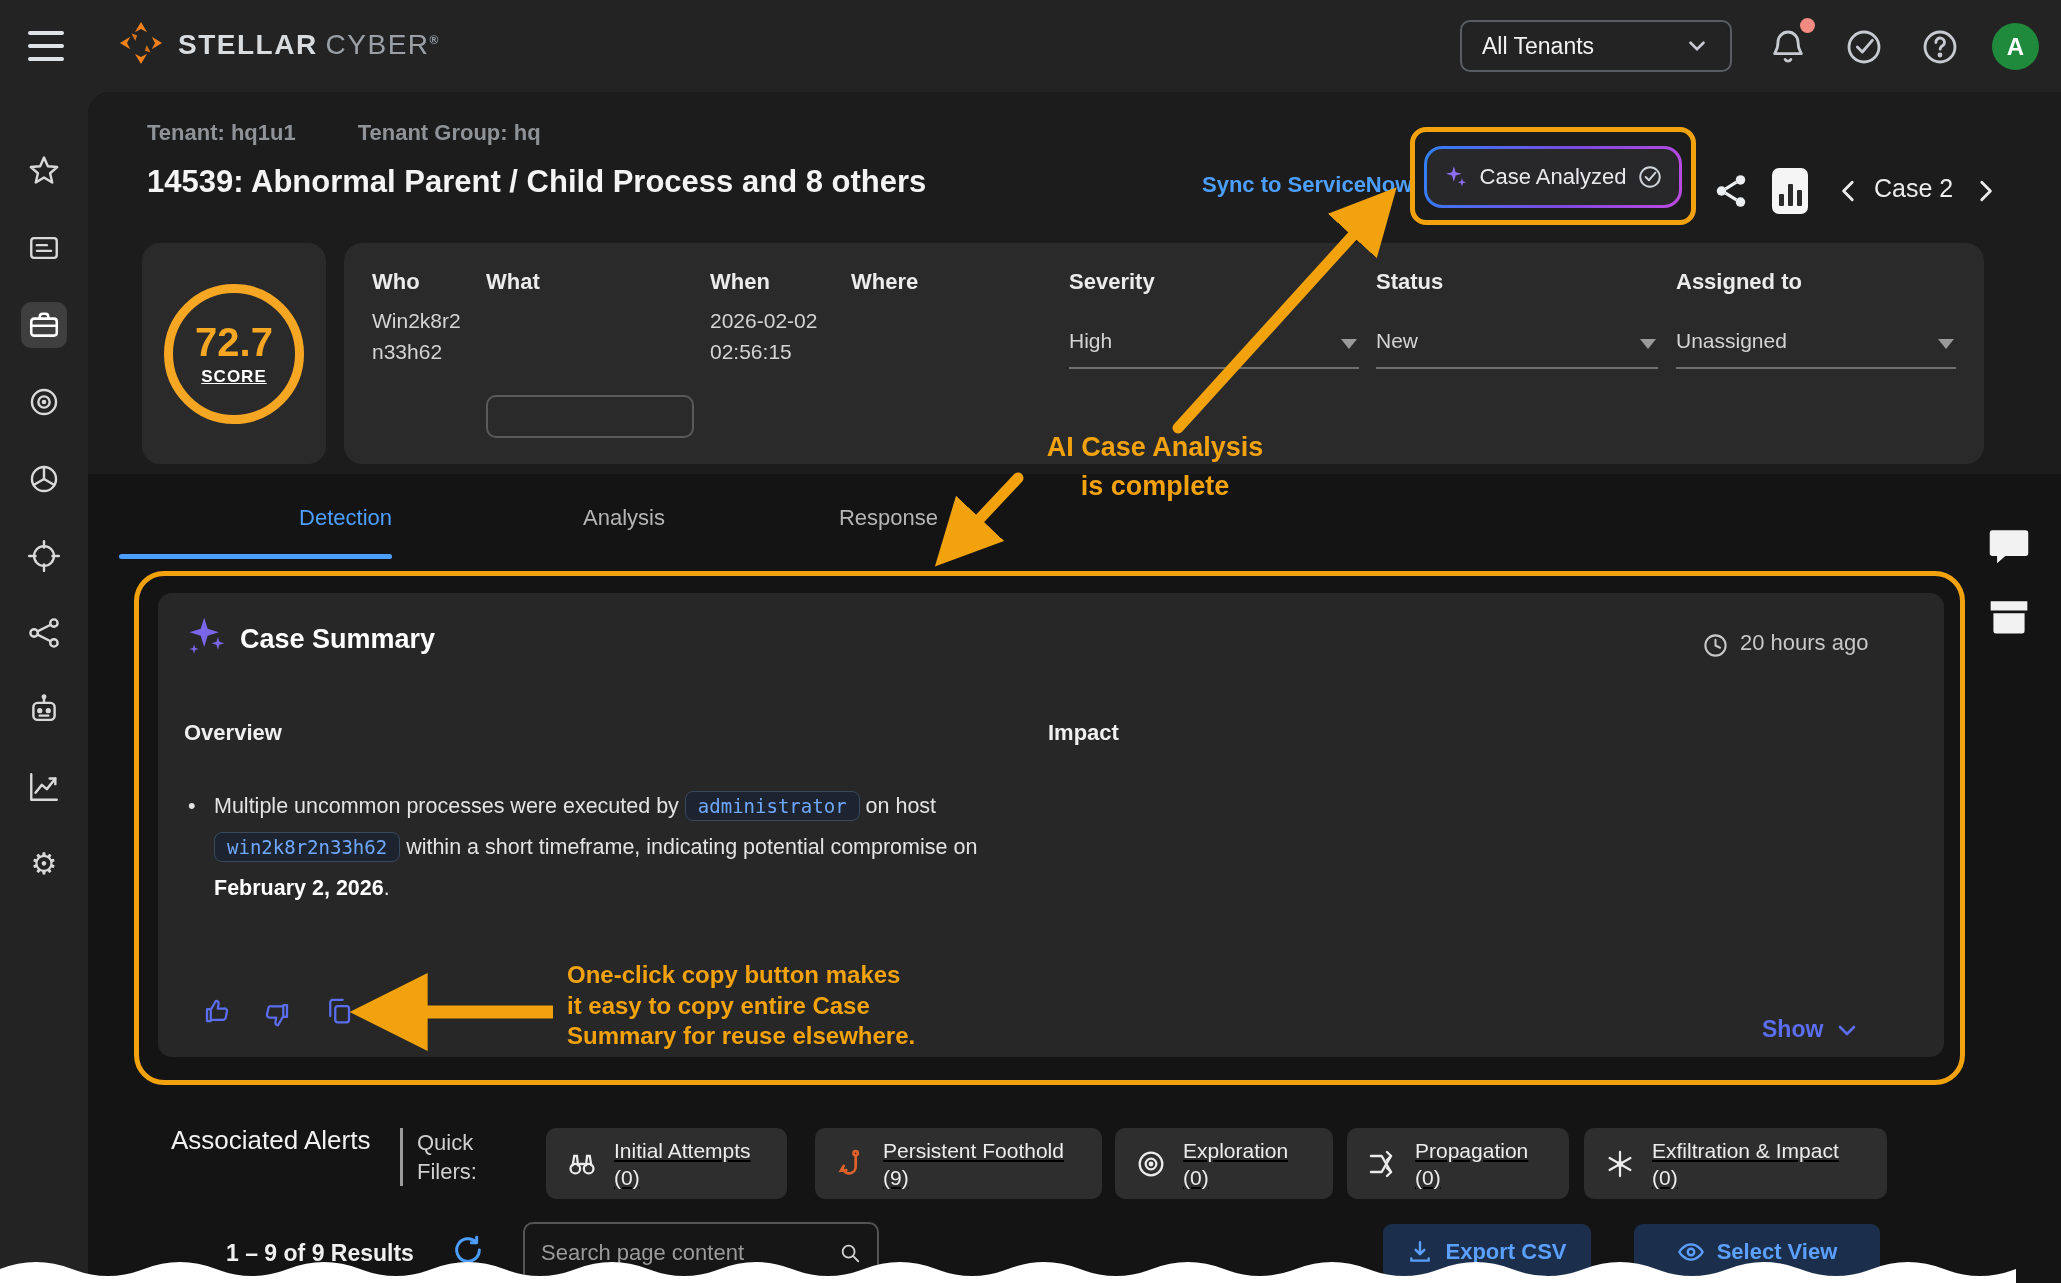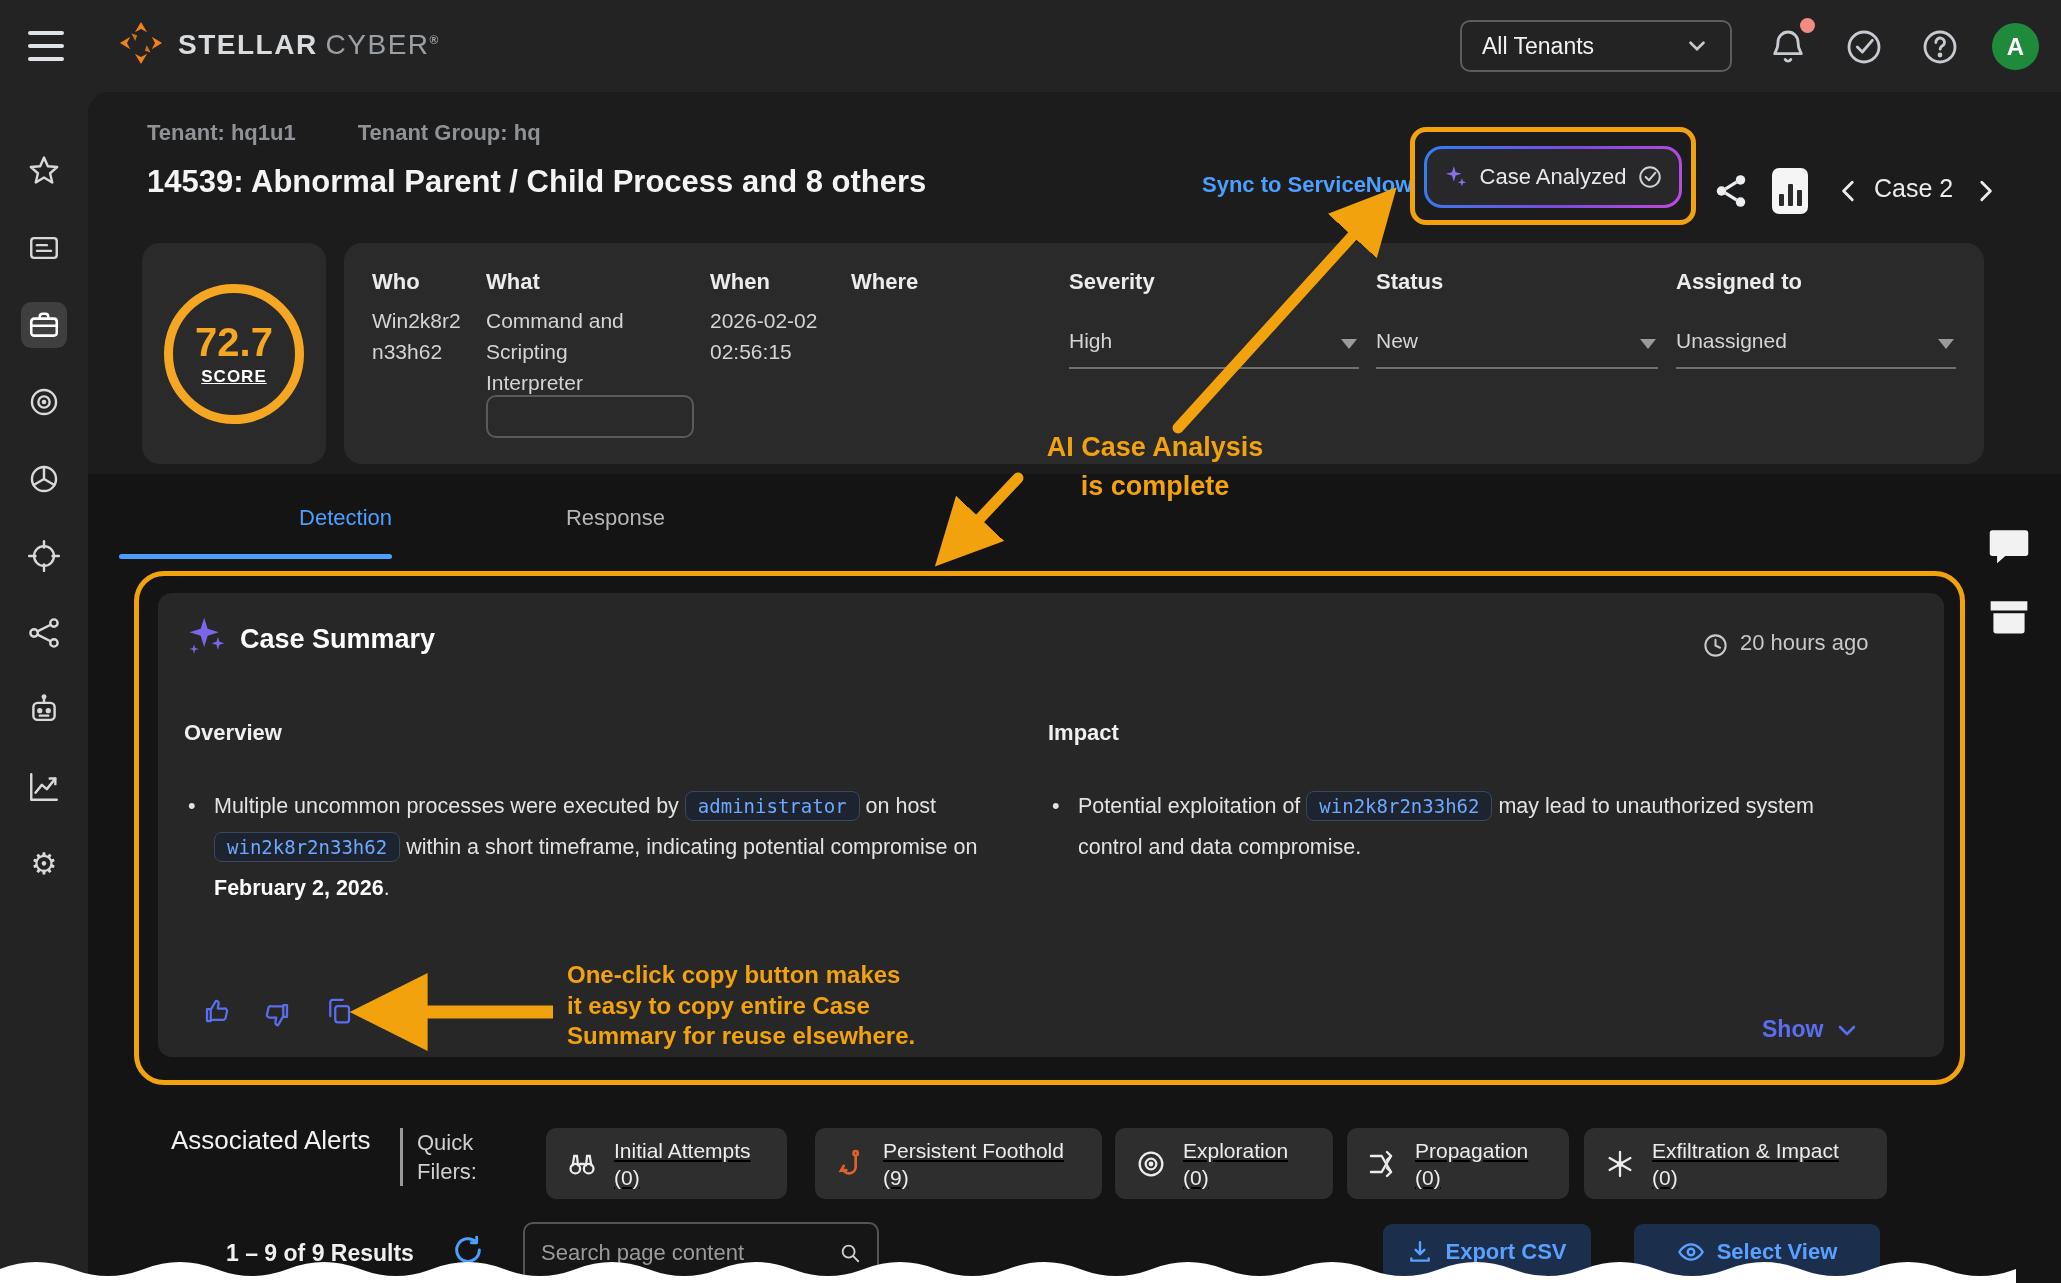--- a/index.html
+++ b/index.html
@@ -283,21 +283,20 @@
     <div class="score-ring">
       <div class="score-val">72.7</div>
       <div class="score-lbl">SCORE</div>
     </div>
   </div>
 
   <div class="info-card">
     <div class="col-label" style="left:28px;">Who</div>
     <div class="col-value" style="left:28px; width:92px; word-break:break-all;">Win2k8r2n33h62</div>
     <div class="col-label" style="left:142px;">What</div>
-    <div class="col-value" style="left:142px; width:152px;">Command and Scripting Interpreter</div>
     <div class="mini-input"></div>
     <div class="col-label" style="left:366px;">When</div>
     <div class="col-value" style="left:366px; width:112px;">2026-02-02 02:56:15</div>
     <div class="col-label" style="left:507px;">Where</div>
 
     <div class="col-label" style="left:725px;">Severity</div>
     <div class="col-value" style="left:725px; top:82px;">High</div>
     <div class="select-line" style="left:725px; width:290px;"></div>
     <div class="select-arrow" style="left:997px;"></div>
 
@@ -307,20 +306,21 @@
     <div class="select-arrow" style="left:1296px;"></div>
 
     <div class="col-label" style="left:1332px;">Assigned to</div>
     <div class="col-value" style="left:1332px; top:82px;">Unassigned</div>
     <div class="select-line" style="left:1332px; width:280px;"></div>
     <div class="select-arrow" style="left:1594px;"></div>
   </div>
 
   <div class="tabs">
     <div class="tab active">Detection</div>
+    <div class="tab">Analysis</div>
     <div class="tab">Response</div>
   </div>
 
   <svg class="float-icon" style="top:523px;" width="48" height="44" viewBox="0 0 24 24" fill="#f2f2f2">
       <path d="M3 4h18a1.5 1.5 0 011.5 1.5v11A1.5 1.5 0 0121 18h-11l-4.5 4v-4H3A1.5 1.5 0 011.5 16.5v-11A1.5 1.5 0 013 4z"></path>
     </svg>
   <svg class="float-icon" style="top:594px;" width="48" height="44" viewBox="0 0 24 24" fill="#f2f2f2">
       <path d="M2 4h20v5H2z"></path>
       <path d="M3.5 10.5h17V20a1.5 1.5 0 01-1.5 1.5H5A1.5 1.5 0 013.5 20zM9 13h6v2H9z"></path>
     </svg>
@@ -346,25 +346,20 @@
 
   <div class="bullet" style="left:184px; width:800px;">
     <span>Multiple uncommon processes were executed by</span>
     <span class="chip">administrator</span>
     <span>on host</span>
     <span class="chip">win2k8r2n33h62</span>
     <span>within a short timeframe, indicating potential compromise on</span>
     <b>February 2, 2026</b><span>.</span>
   </div>
 
-  <div class="bullet" style="left:1048px; width:830px;">
-    <span>Potential exploitation of</span>
-    <span class="chip">win2k8r2n33h62</span>
-    <span>may lead to unauthorized system control and data compromise.</span>
-  </div>
 
   <svg class="fb-icon" style="left:202px;" width="30" height="30" viewBox="0 0 24 24" fill="none" stroke="#5b6ef0" stroke-width="1.8" stroke-linecap="round" stroke-linejoin="round">
       <path d="M4 10.5h3V20H4zM7 11l4.2-7.2c1.4 0 2.4 1.1 2 2.9L12.6 10H18a2 2 0 012 2.4l-1.1 5A2.2 2.2 0 0116.7 19H7z"></path>
     </svg>
   <svg class="fb-icon" style="left:262px; top:1000px;" width="30" height="30" viewBox="0 0 24 24" fill="none" stroke="#5b6ef0" stroke-width="1.8" stroke-linecap="round" stroke-linejoin="round" transform="rotate(180)">
       <path d="M4 10.5h3V20H4zM7 11l4.2-7.2c1.4 0 2.4 1.1 2 2.9L12.6 10H18a2 2 0 012 2.4l-1.1 5A2.2 2.2 0 0116.7 19H7z"></path>
     </svg>
   <svg class="fb-icon" style="left:324px;" width="30" height="30" viewBox="0 0 24 24" fill="none" stroke="#5b6ef0" stroke-width="1.8" stroke-linecap="round" stroke-linejoin="round">
       <rect x="9" y="8" width="11" height="13" rx="2"></rect>
       <path d="M5 16V5a2 2 0 012-2h8"></path>

